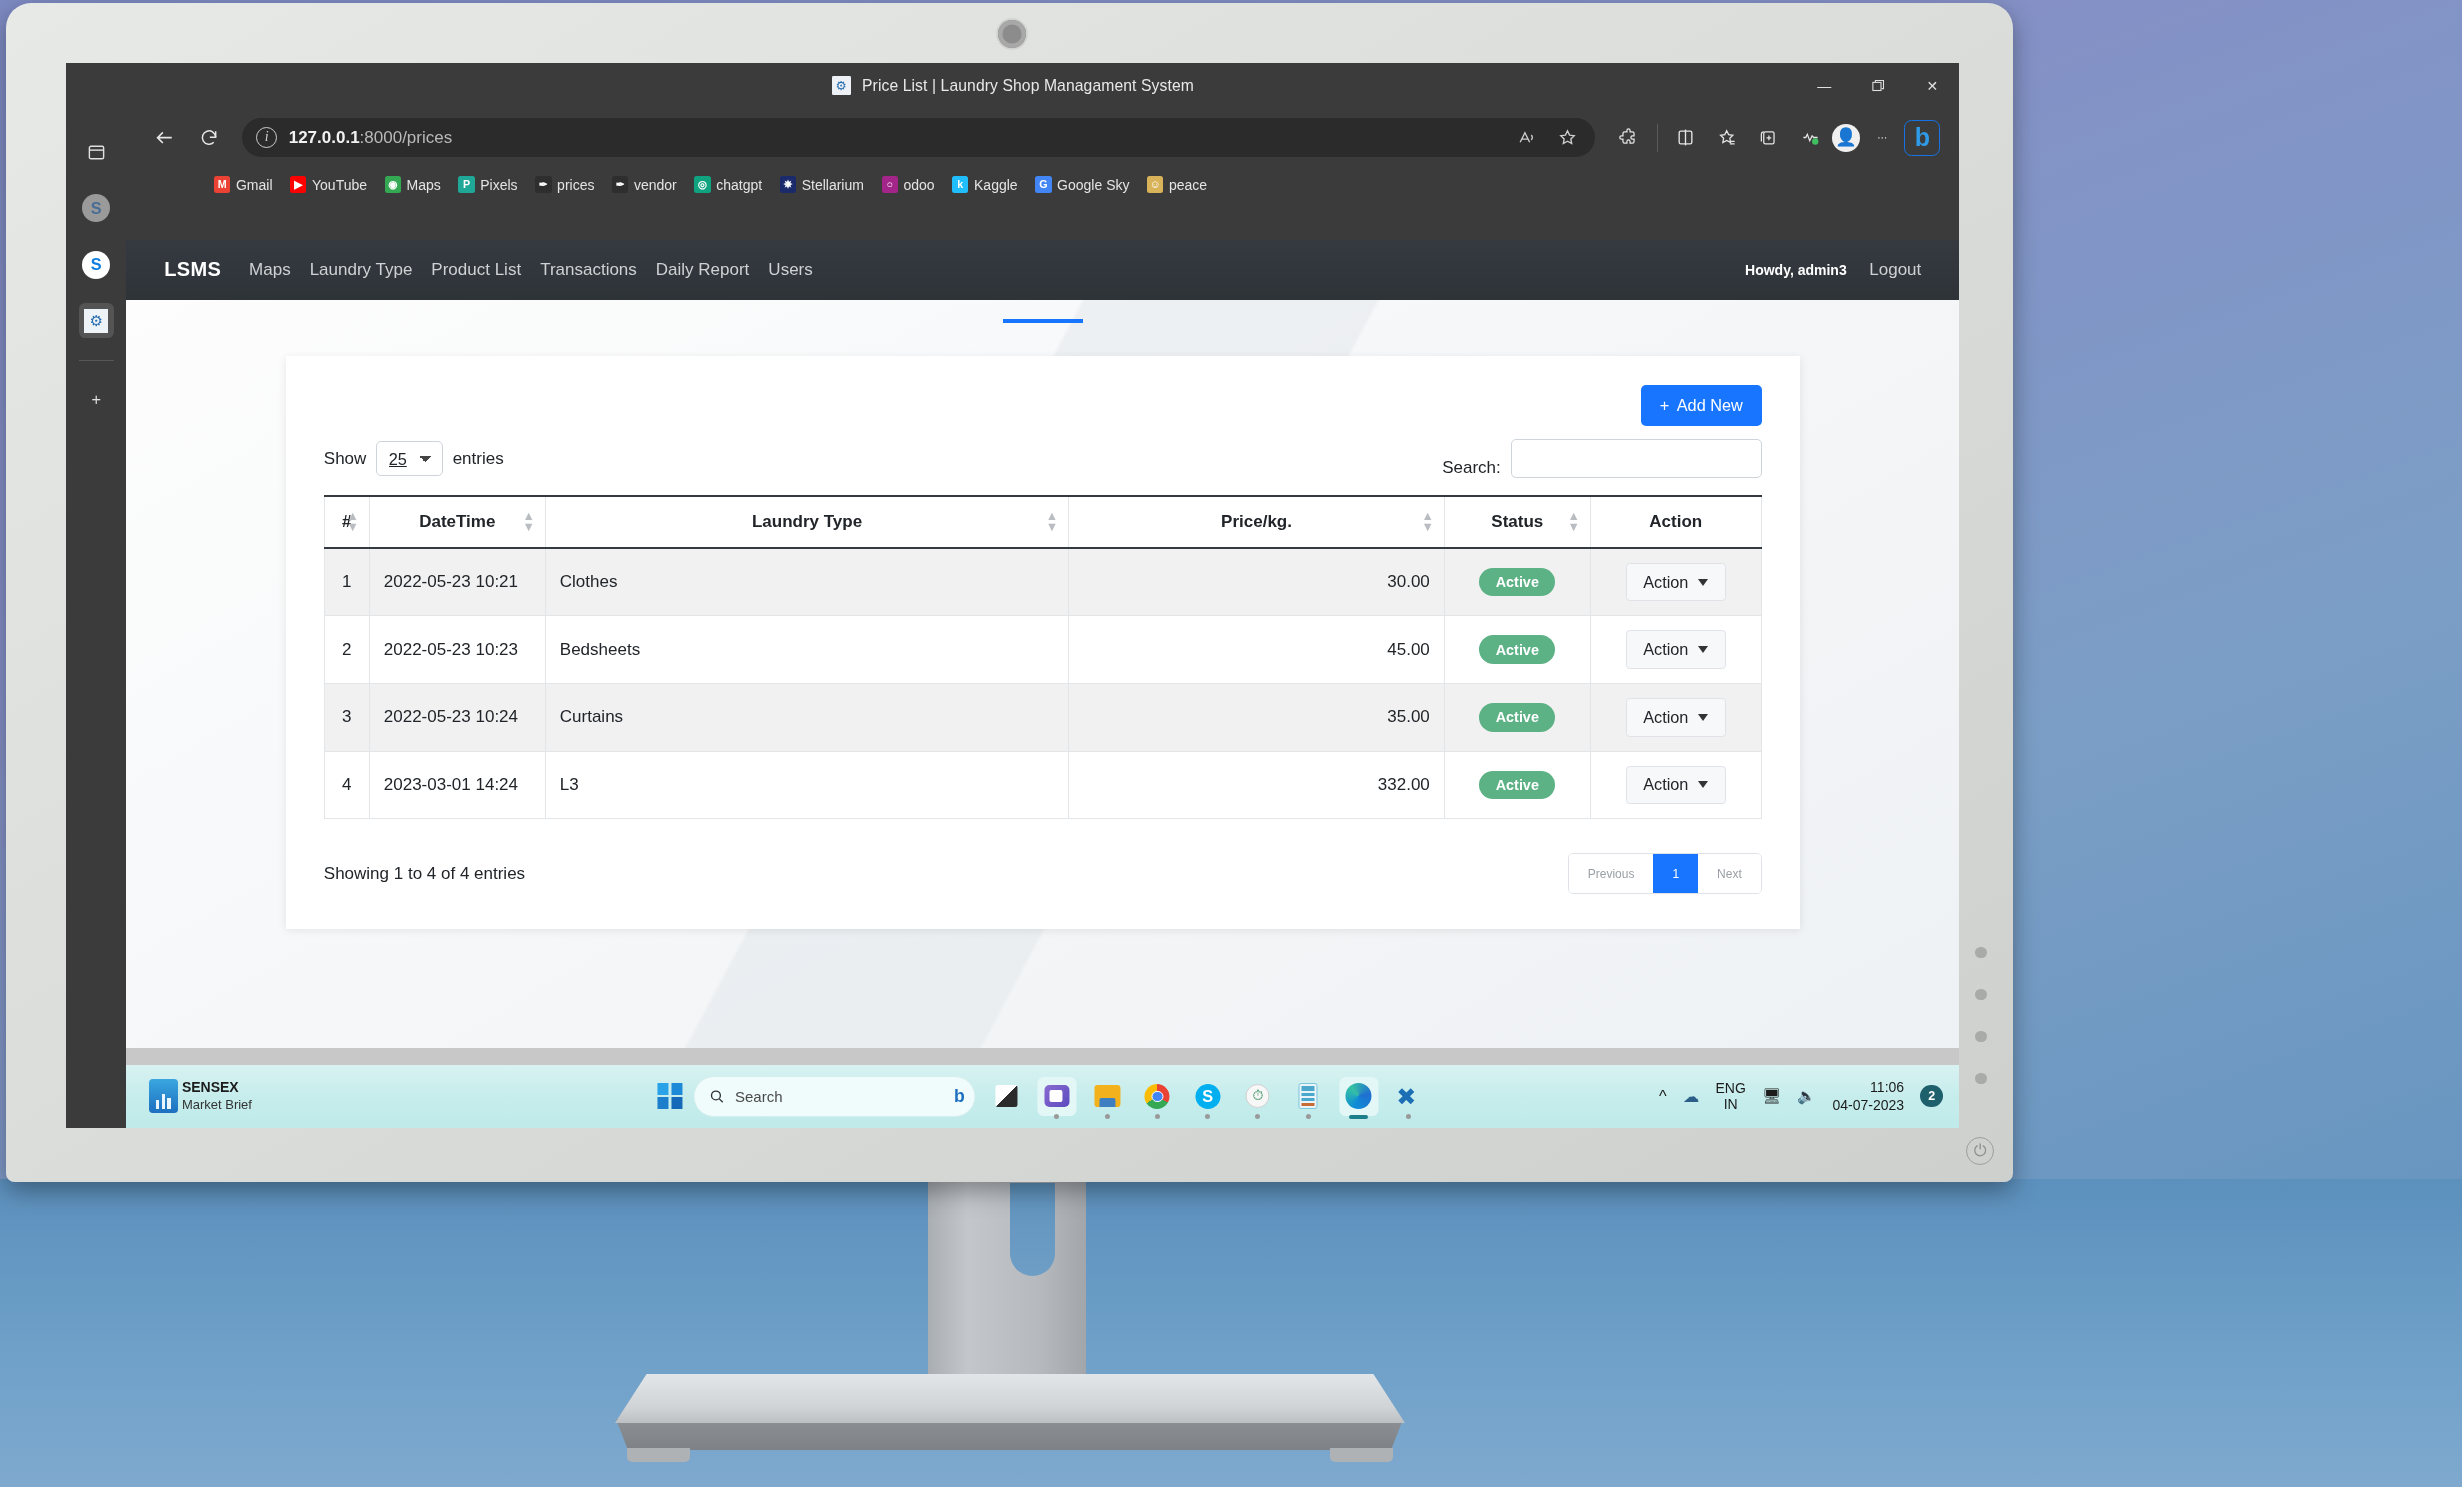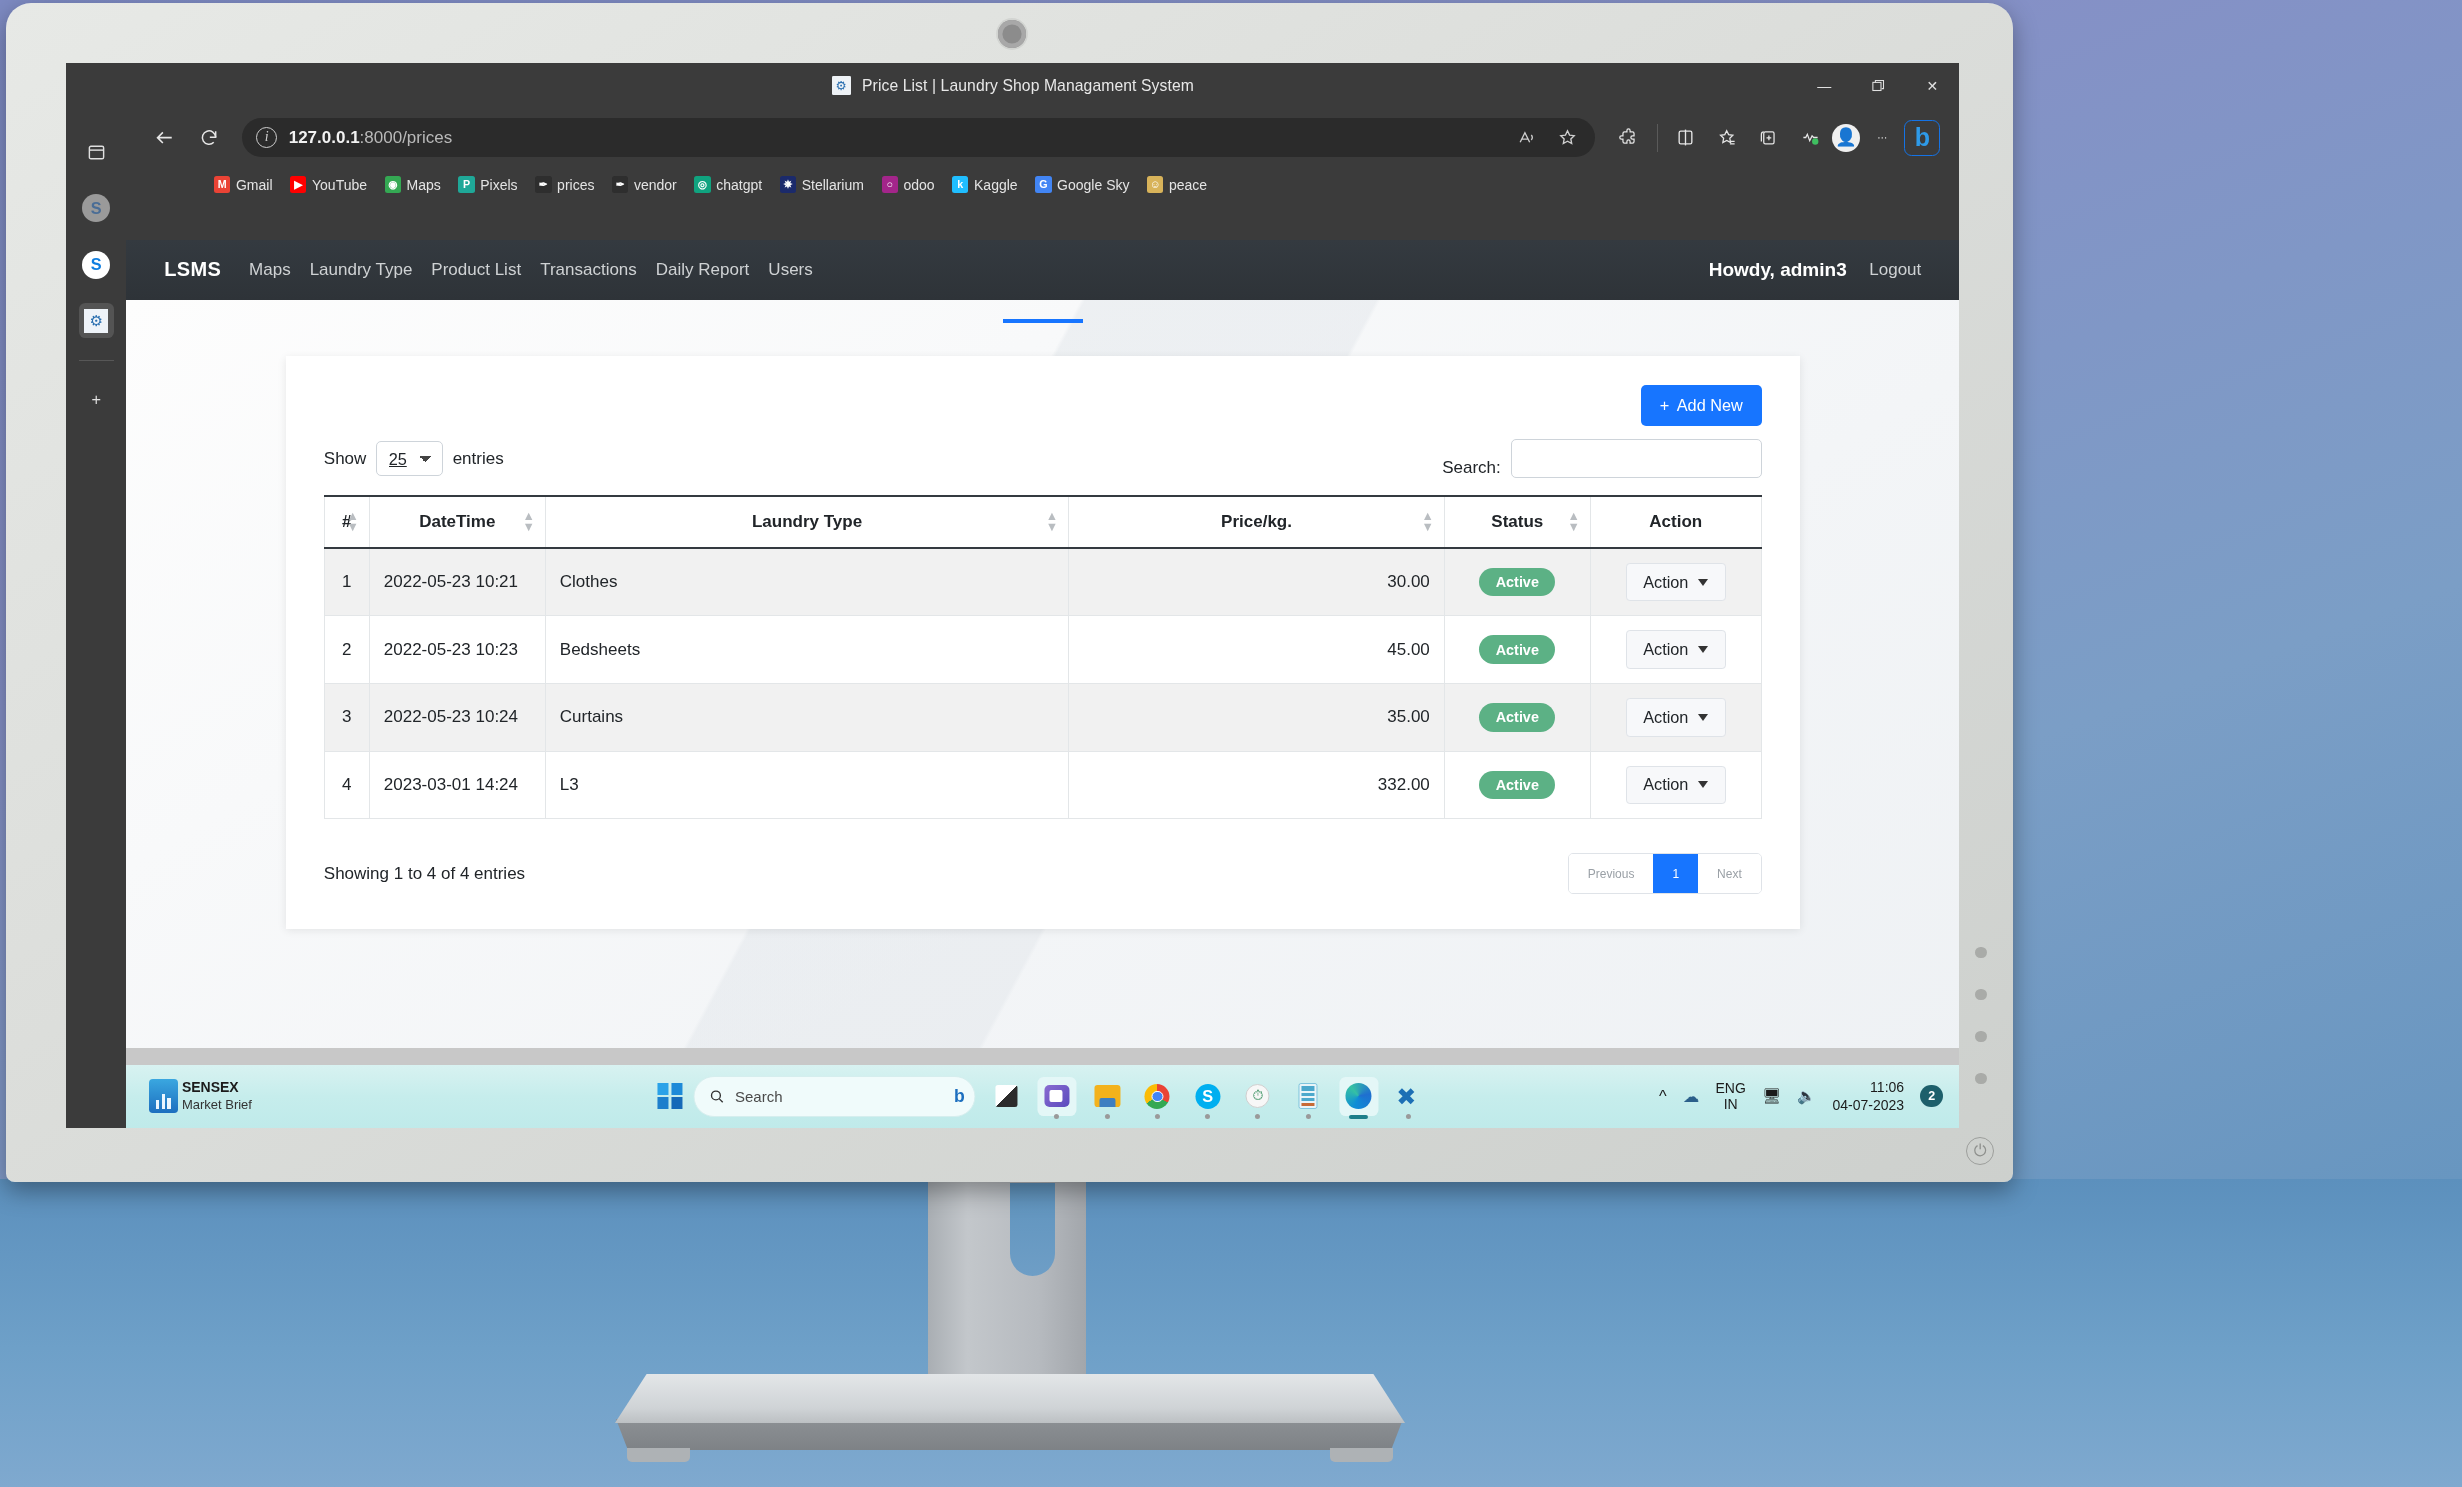--- a/index.html
+++ b/index.html
@@ -128,21 +128,21 @@
   }
 
   
   #appnav {
     height:60px; background:linear-gradient(180deg,#343a40 0%,#2e3338 100%);
     display:flex; align-items:center; padding:0 38px; position:relative;
   }
   #brand { color:#fff; font-size:20px; font-weight:bold; margin-right:28px; letter-spacing:0.3px; }
   #appnav .navlink { color:#cfd2d4; font-size:17px; margin-right:19px; }
   #nav-right { position:absolute; right:38px; display:flex; align-items:center; gap:22.6px; }
-  #howdy { color:#fff; font-size:19px; font-weight:bold; }
+  #howdy { color:#fff; font-size:14px; font-weight:bold; }
   #logout { color:#cfd2d4; font-size:17px; }
 
   
   #pagebody {
     position:absolute; left:0; right:0; top:60px; bottom:0;
     background:
       linear-gradient(118deg, rgba(255,255,255,0) 42%, rgba(228,232,236,.55) 42.2%, rgba(228,232,236,.55) 55%, rgba(255,255,255,0) 55.2%),
       linear-gradient(150deg, #fdfdfd 0%, #f3f5f7 60%, #eef1f4 100%);
     overflow:hidden;
   }

